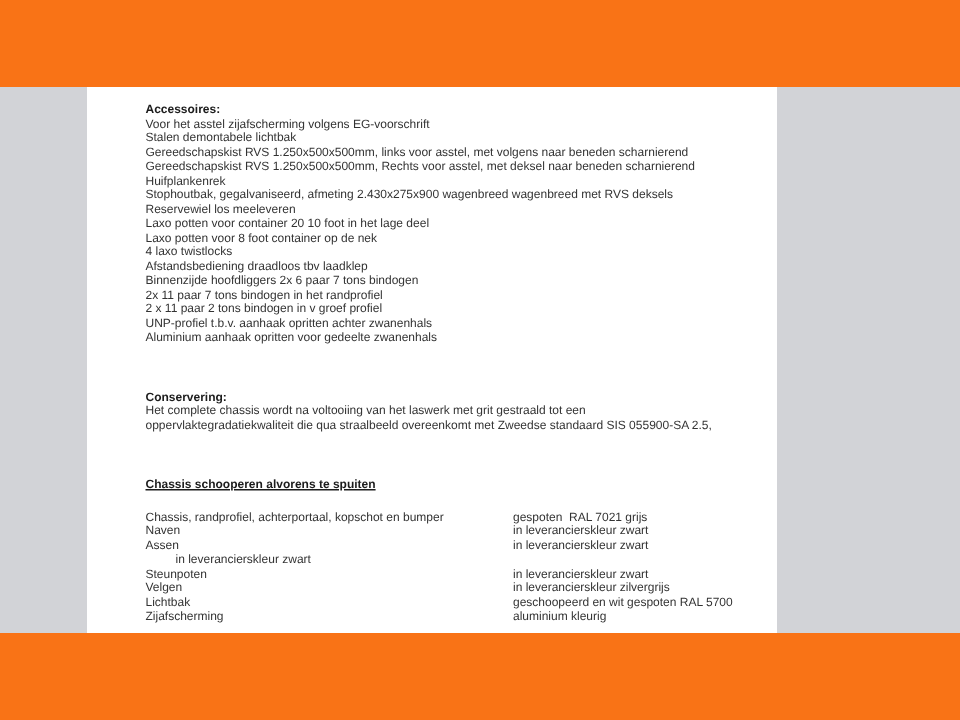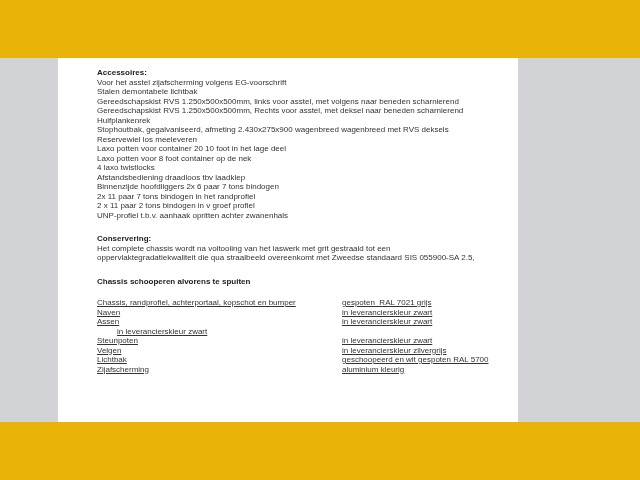--- a/index.html
+++ b/index.html
@@ -1,20 +1,20 @@
 <!DOCTYPE html>
 <html><head>
 <meta charset="utf-8">
 <style>
   html, body { margin: 0; padding: 0; background: #ffffff; }
   .stage {
     position: relative;
     width: 640px;
     height: 480px;
-    background: #eab308;
+    background: #f97316;
     overflow: hidden;
     font-family: "Liberation Sans", "DejaVu Sans", sans-serif;
   }
   .backdrop {
     position: absolute;
     top: 58px;
     height: 364px;
     background: #d2d3d7;
   }
   .backdrop.left  { left: 0; width: 58px; }
@@ -26,24 +26,24 @@
     width: 460px;
     height: 364px;
     background: #ffffff;
     box-sizing: border-box;
     padding: 10px 8px 0 39px;
     color: #333333;
     font-size: 8px;
     line-height: 9.5px;
   }
   .hd { font-weight: bold; color: #1c1c1c; }
-  .hd-underline { font-weight: bold; color: #1c1c1c; }
+  .hd-underline { font-weight: bold; color: #1c1c1c; text-decoration: underline; }
   .line { white-space: nowrap; }
-  .sec-gap { margin-top: 14px; }
-  .tbl { margin-top: 12px; text-decoration: underline; }
+  .sec-gap { margin-top: 30px; }
+  .tbl { margin-top: 12px; }
   .tbl-row { display: flex; }
   .part { width: 225px; flex: none; white-space: nowrap; }
   .finish { white-space: pre; padding-left: 20px; }
 </style>
 </head>
 <body>
 
 <div class="stage">
   <div class="backdrop left"></div>
   <div class="backdrop right"></div>
@@ -77,20 +77,21 @@
           <div class="line">Afstandsbediening draadloos tbv laadklep</div>
 
           <div class="line">Binnenzijde hoofdliggers 2x 6 paar 7 tons bindogen</div>
 
           <div class="line">2x 11 paar 7 tons bindogen in het randprofiel</div>
 
           <div class="line">2 x 11 paar 2 tons bindogen in v groef profiel</div>
 
           <div class="line">UNP-profiel t.b.v. aanhaak opritten achter zwanenhals</div>
 
+          <div class="line">Aluminium aanhaak opritten voor gedeelte zwanenhals</div>
         </div>
     </div>
 
     <div class="sec-gap">
       <div class="line hd">Conservering:</div>
       <div>
 
           <div class="line">Het complete chassis wordt na voltooiing van het laswerk met grit gestraald tot een</div>
 
           <div class="line">oppervlaktegradatiekwaliteit die qua straalbeeld overeenkomt met Zweedse standaard SIS 055900-SA 2.5,</div>

